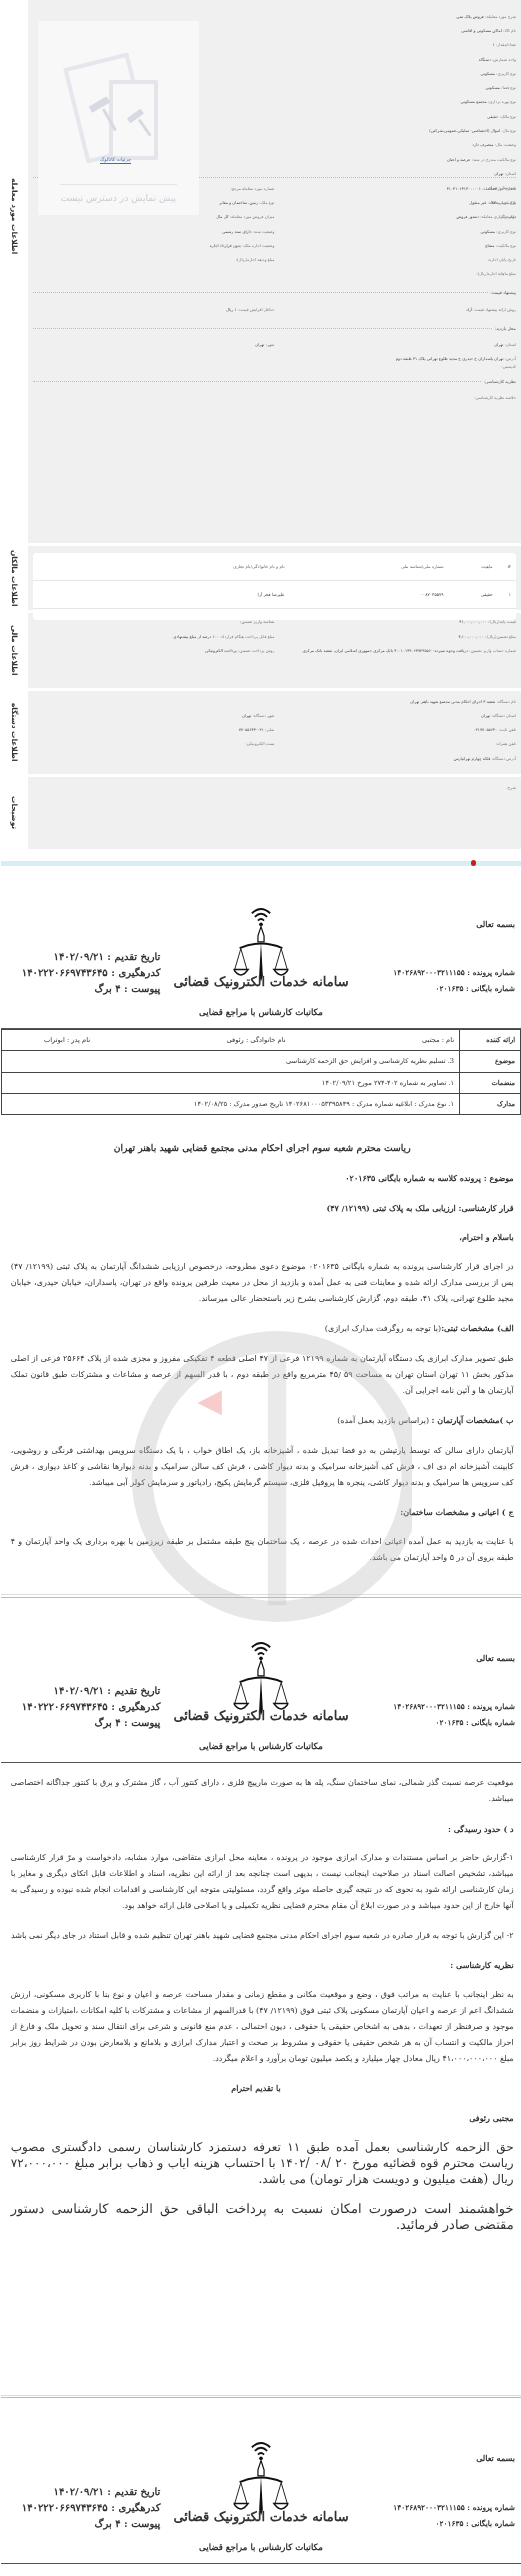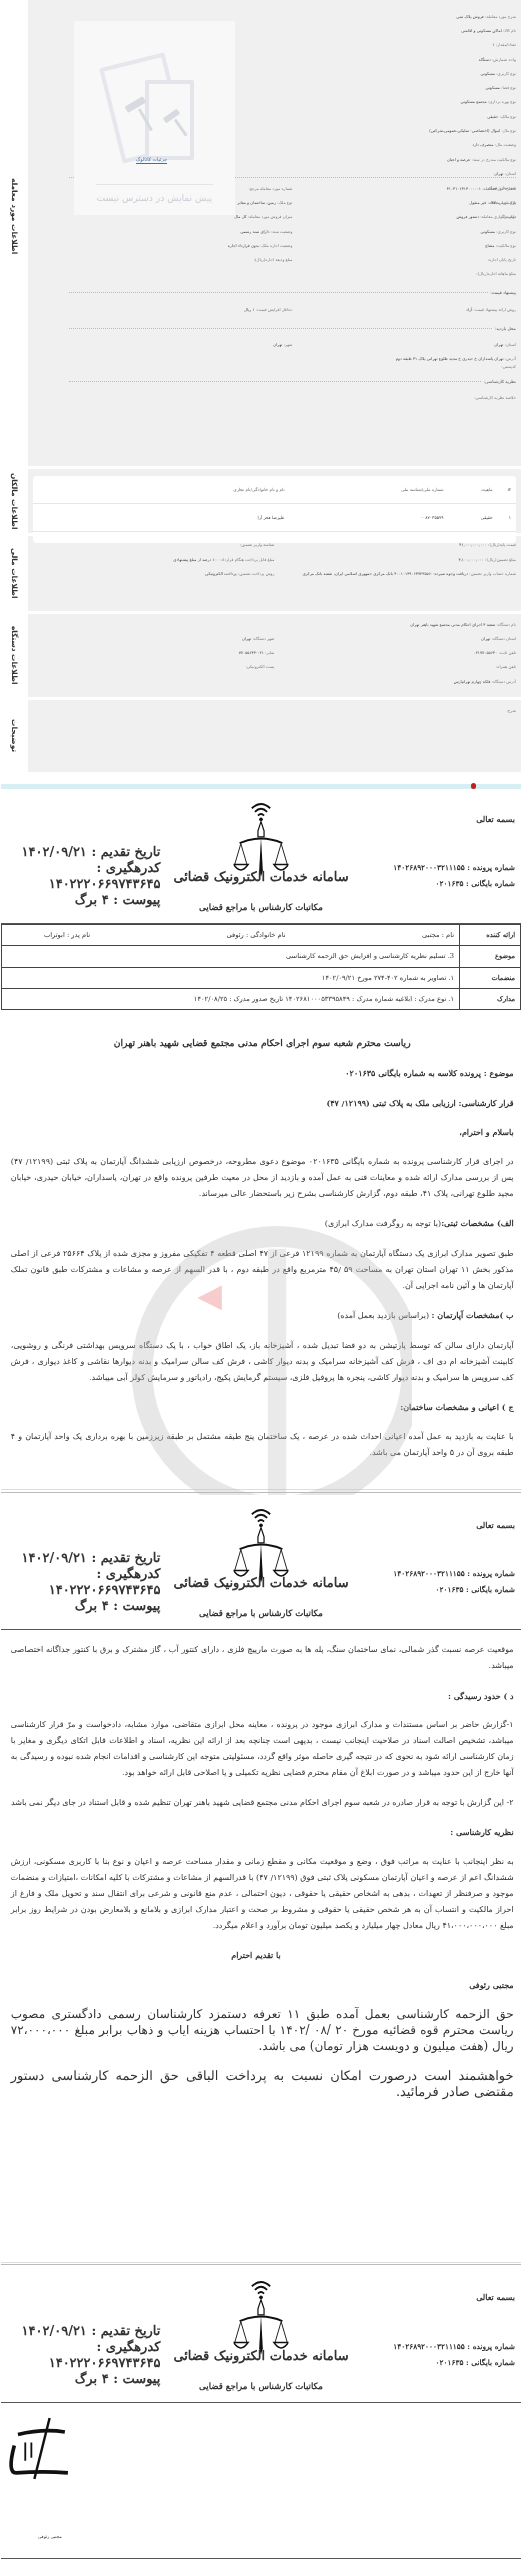--- a/index.html
+++ b/index.html
@@ -37,24 +37,24 @@
   table.owners th { font-weight: normal; color: #666; text-align: right; padding: 11px 4.9px 11px; border-bottom: 0.6px solid #e6e6e6; }
   table.owners td { padding: 11px 4.9px; border-bottom: 0.6px solid #e6e6e6; color: #444; }
   .table-foot { height: 11px; }
 
   
   .doc-strip { height: 4.9px; background: #d7eef3; margin-top: 12.3px; position: relative; }
   .doc-strip .dot { position: absolute; right: 46px; top: -1.2px; width: 5.5px; height: 5.5px; background: #c81d1d; border-radius: 50%; }
   .page { width: 522px; background: #fff; border-right: 1.8px double #333; border-left: 0.6px solid #999; position: relative; font-family: "DejaVu Serif", serif; }
   .page-sep { height: 8.6px; background: linear-gradient(#fff 0, #fff 30%, #ddd 30%, #ddd 40%, #fff 40%, #fff 60%, #bbb 60%, #bbb 70%, #fff 70%); }
 
-  .doc-head { position: relative; height: 135px; border-bottom: 1.2px solid #555; }
+  .doc-head { position: relative; height: 135px; border-bottom: 1.2px solid #555; margin-top: 28px; }
   .doc-head .bismillah { position: absolute; right: 6.1px; top: 24.5px; font-size: 8px; font-weight: bold; }
   .doc-head .right-info { position: absolute; right: 6.1px; top: 71px; font-size: 7.4px; line-height: 16px; font-weight: bold; }
-  .doc-head .left-info { position: absolute; left: 18.4px; top: 55px; font-size: 13px; line-height: 16px; font-weight: bold; text-align: right; width: 141px; }
+  .doc-head .left-info { position: absolute; left: 18.4px; top: 55px; font-size: 10px; line-height: 16px; font-weight: bold; text-align: right; width: 141px; }
   .doc-head .emblem { position: absolute; left: 50%; top: 7.4px; transform: translateX(-50%); width: 55px; height: 86px; }
   .doc-head .sys-title { position: absolute; left: 50%; top: 80px; transform: translateX(-50%); font-size: 13px; font-weight: bold; white-space: nowrap; }
   .doc-head .sys-sub { position: absolute; left: 50%; top: 113px; transform: translateX(-50%); font-size: 8.6px; font-weight: bold; white-space: nowrap; }
 
   table.meta { width: 100%; border-collapse: collapse; font-size: 6.7px; }
   table.meta td { border: 0.9px solid #444; padding: 6.1px 4.9px; }
   table.meta td.lbl { width: 61px; font-weight: bold; }
   table.meta .three { display: flex; justify-content: space-between; padding-left: 37px; }
 
   .body-text { padding: 12.3px 7.4px 12.3px 9.8px; font-size: 8px; line-height: 16px; text-align: justify; }
@@ -66,21 +66,21 @@
   .sig-area svg { position: absolute; left: 6.1px; top: 12.3px; }
   .sig-area .sig-name { position: absolute; left: 37px; top: 131px; font-size: 4.3px; }
 
   .watermark { position: absolute; left: 104px; top: 307px; width: 319px; height: 319px; pointer-events: none; }
 </style>
 </head>
 <body>
 
 <div class="portal">
 
-  <section class="panel" style="height:469px; position:relative;gap:36px;">
+  <section class="panel" style="height:546px; position:relative;">
     <div class="panel-body" style="position:relative;">
 
       <div class="catalog" style="height:166px; position:relative;">
         <div class="attrs" id="catalog-attrs" style="padding-top:6.1px;">
             <div class="kv"><span>شرح مورد معامله: </span><span class="v">فروش پلاک ثبتی</span></div>
             <div class="kv"><span>نام کالا: </span><span class="v">اماکن مسکونی و اقامتی</span></div>
             <div class="kv"><span>تعداد/مقدار: </span><span class="v">۱</span></div>
             <div class="kv"><span>واحد شمارش: </span><span class="v">دستگاه</span></div>
             <div class="kv"><span>نوع کاربری: </span><span class="v">مسکونی</span></div>
             <div class="kv"><span>نوع فضا: </span><span class="v">مسکونی</span></div>

